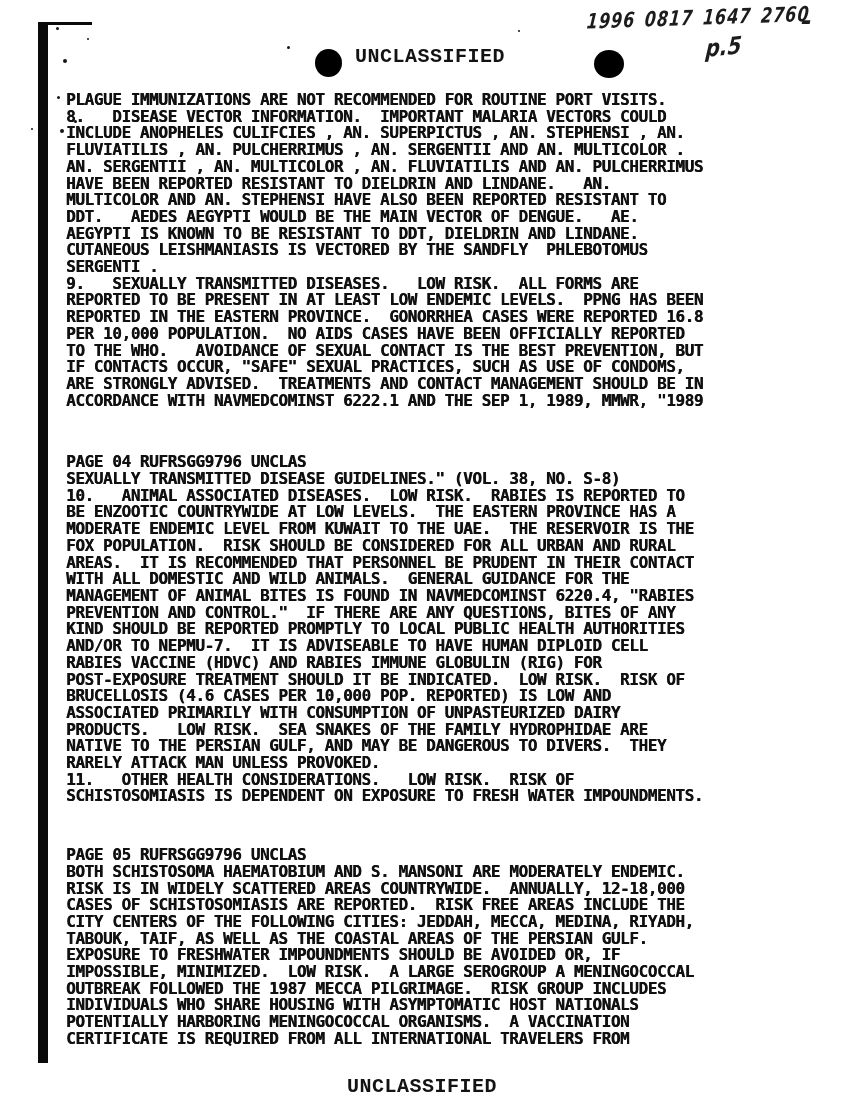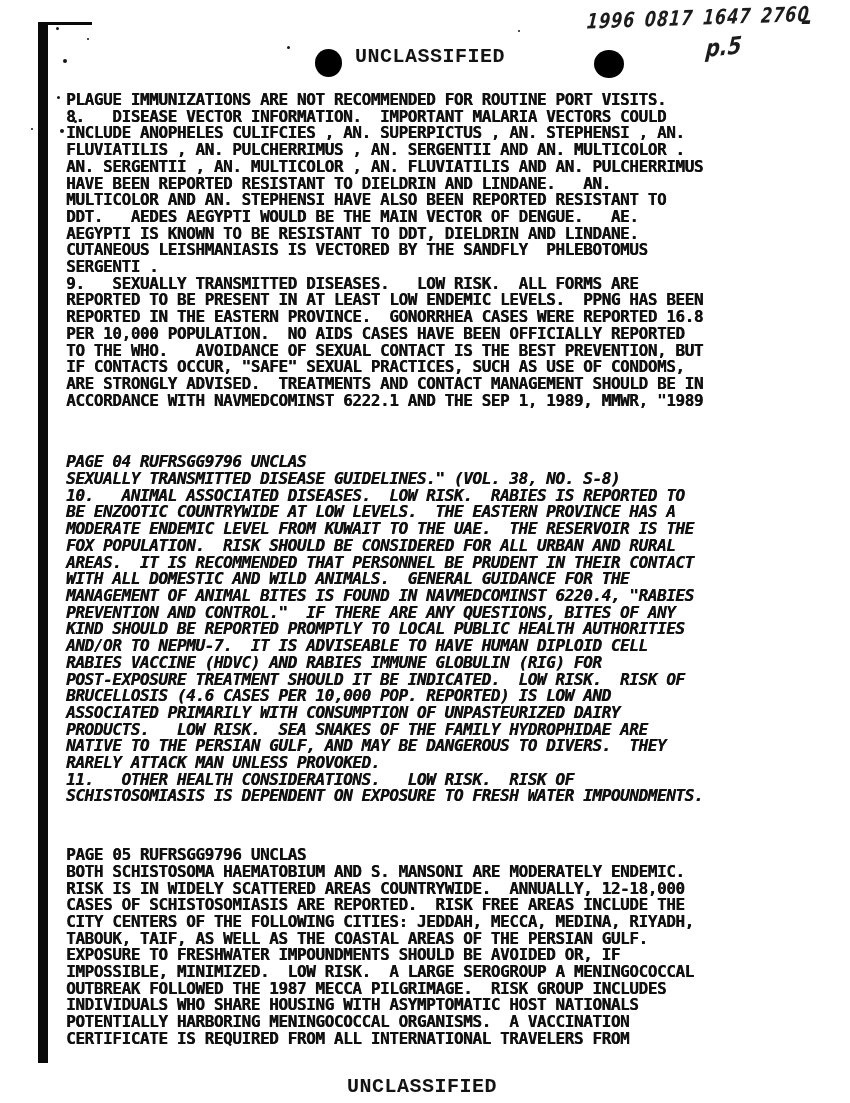--- a/index.html
+++ b/index.html
@@ -43,21 +43,21 @@
   .body-text {
     position:absolute; left:66px; top:92px; width:760px;
     color:#101010;
     font-size:16px; font-weight:bold;
     line-height:16.7px;
     letter-spacing:-0.4px;
     text-shadow:0.4px 0 0 #1a1a1a;
   }
   .block { white-space:pre; }
   .block.b1 { margin-bottom:45px; }
-  .block.b2 { margin-bottom:42px;font-style:italic; }
+  .block.b2 { margin-bottom:42px; }
 </style>
 </head>
 <body>
 
 <div class="page">
 
   <div class="left-bar"></div>
   <div class="top-rule"></div>
 
   <div class="speck" style="left:56px;  top:27px;  width:3px; height:3px;"></div>

